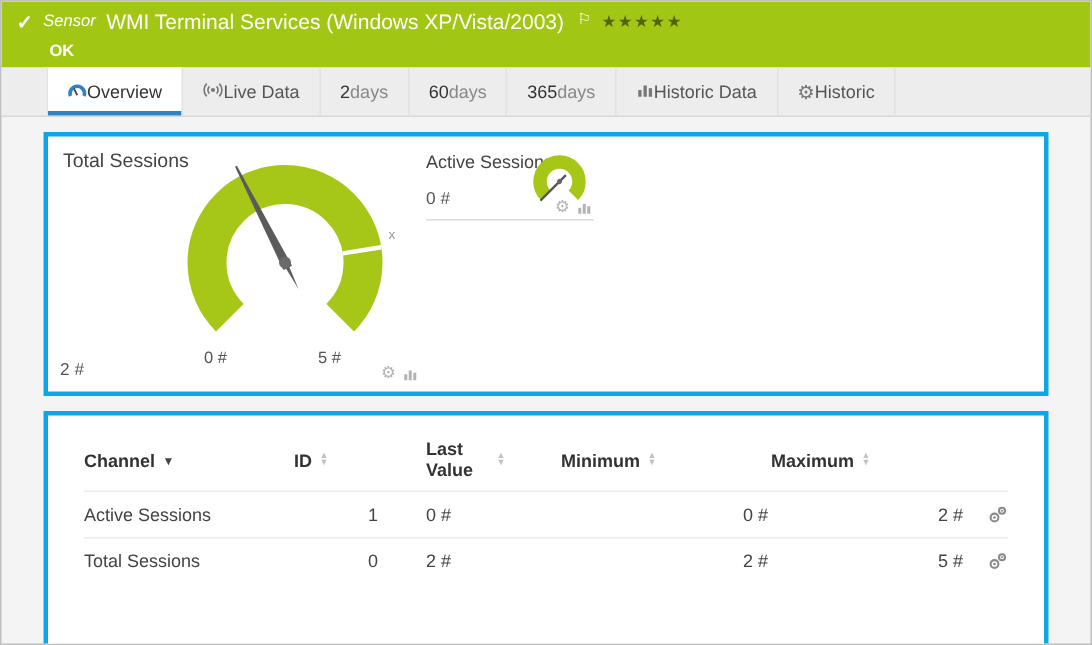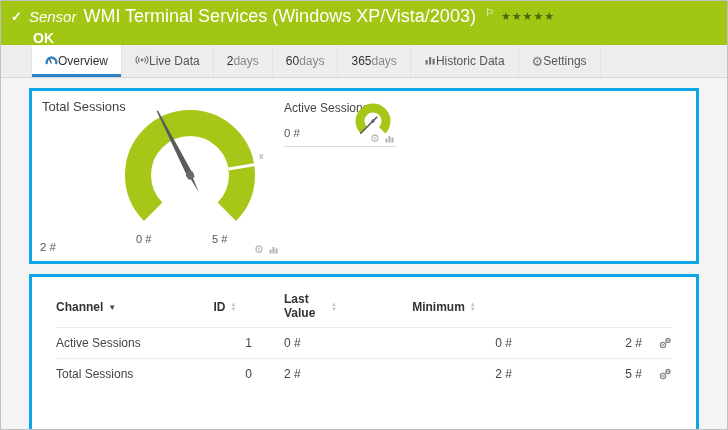--- a/index.html
+++ b/index.html
@@ -4,26 +4,26 @@
 <style>
   * { margin:0; padding:0; box-sizing:border-box; }
   html,body { background:#fff; }
   body { font-family:"Liberation Sans", sans-serif; }
   .page { position:relative; width:728px; height:430px; border:1px solid #bfbfbf; background:#f4f4f4; overflow:hidden; }
 
   
   .topbar { height:44px; background:#a2c614; color:#fff; padding:5px 10px 0 10px; }
   .row1 { display:flex; align-items:center; gap:7px; white-space:nowrap; }
   .check { font-size:13px; font-weight:bold; }
-  .kind  { font-style:italic; font-size:15px; }
-  .title { font-size:18px; }
+  .kind  { font-style:italic; font-size:11px; }
+  .title { font-size:14px; }
   .flag  { font-size:10px; margin-left:2px; align-self:flex-start; margin-top:1px; cursor:pointer; }
   .stars { font-size:11px; color:#51640a; letter-spacing:1px; cursor:pointer; }
   .row2  { padding-left:22px; margin-top:2px; }
-  .ok    { font-size:14px; font-weight:bold; }
+  .ok    { font-size:11px; font-weight:bold; }
 
   
   .tabs { display:flex; height:33px; background:#ededed; border-bottom:1px solid #d7d7d7; padding-left:30px; }
   .tab { display:flex; align-items:center; padding:0 13px; font-size:12px; color:#555; border-right:1px solid #e2e2e2; cursor:pointer; white-space:nowrap; }
   .tab:first-child { border-left:1px solid #e2e2e2; }
   .tab.active { background:#fff; color:#333; box-shadow:inset 0 -3px 0 #2e82c6; }
   .tab .num { color:#333; }
   .tab .unit { color:#888; }
   .tab .gear-glyph { font-size:13px; color:#777; line-height:1; }
 
@@ -48,21 +48,21 @@
   .gauge-small { position:absolute; left:318px; top:4px; width:46px; height:50px; }
   .active-value { position:absolute; left:252px; top:36px; font-size:11.5px; color:#555; }
   .active-divider { position:absolute; left:252px; top:55px; width:112px; border-top:1px solid #dcdcdc; }
   .icons-active { position:absolute; left:338px; top:42px; }
 
   
   .t-head, .t-row { display:grid; grid-template-columns:140px 58px 120px 140px 130px 1fr; align-items:center; }
   .t-head { min-height:40px; font-size:12px; font-weight:bold; color:#333; }
   .t-row { height:31px; border-top:1px solid #ececec; font-size:12px; color:#444; }
   .hc { display:flex; align-items:center; }
-  .hc.right, .cell.right { justify-content:center; text-align:right; }
+  .hc.right, .cell.right { justify-content:flex-start; text-align:right; }
   .cell.right { padding-right:2px; }
   .col-last { padding-left:30px; }
   .wrap-narrow { display:inline-block; width:42px; line-height:1.15; }
   .caret { font-size:8px; color:#444; margin-left:5px; cursor:pointer; }
   .sort { display:inline-flex; flex-direction:column; margin-left:5px; font-size:6px; line-height:5px; color:#c2c2c2; cursor:pointer; }
   .gear-cell { justify-self:end; display:flex; align-items:center; cursor:pointer; }
 </style>
 </head>
 <body>
 
@@ -120,21 +120,21 @@
         <svg width="12" height="12" viewBox="0 0 12 12">
             <rect x="1.5" y="6" width="2.2" height="4.5" fill="#777"></rect>
             <rect x="5" y="3" width="2.2" height="7.5" fill="#777"></rect>
             <rect x="8.5" y="4.8" width="2.2" height="5.7" fill="#777"></rect>
           </svg>
       </span>
       <span>Historic Data</span>
     </div>
     <div class="tab">
       <span class="gear-glyph">⚙</span>
-      <span>Settings</span>
+      <span>Historic</span>
     </div>
   </nav>
 
   <main class="content">
 
     <section class="panel gauges-panel">
       <div class="g-title">Total Sessions</div>
 
       <div class="gauge-big">
         <svg width="180" height="150" viewBox="0 0 180 150">
@@ -203,20 +203,27 @@
               <span>▼</span>
             </span>
         </div>
         <div class="hc right">
           <span>Minimum</span>
           <span class="sort">
               <span>▲</span>
               <span>▼</span>
             </span>
         </div>
+        <div class="hc right">
+          <span>Maximum</span>
+          <span class="sort">
+              <span>▲</span>
+              <span>▼</span>
+            </span>
+        </div>
         <div></div>
       </div>
 
       <div class="t-row">
         <div class="cell">Active Sessions</div>
         <div class="cell right">1</div>
         <div class="cell col-last">0 #</div>
         <div class="cell right">0 #</div>
         <div class="cell right">2 #</div>
         <div class="gear-cell">

